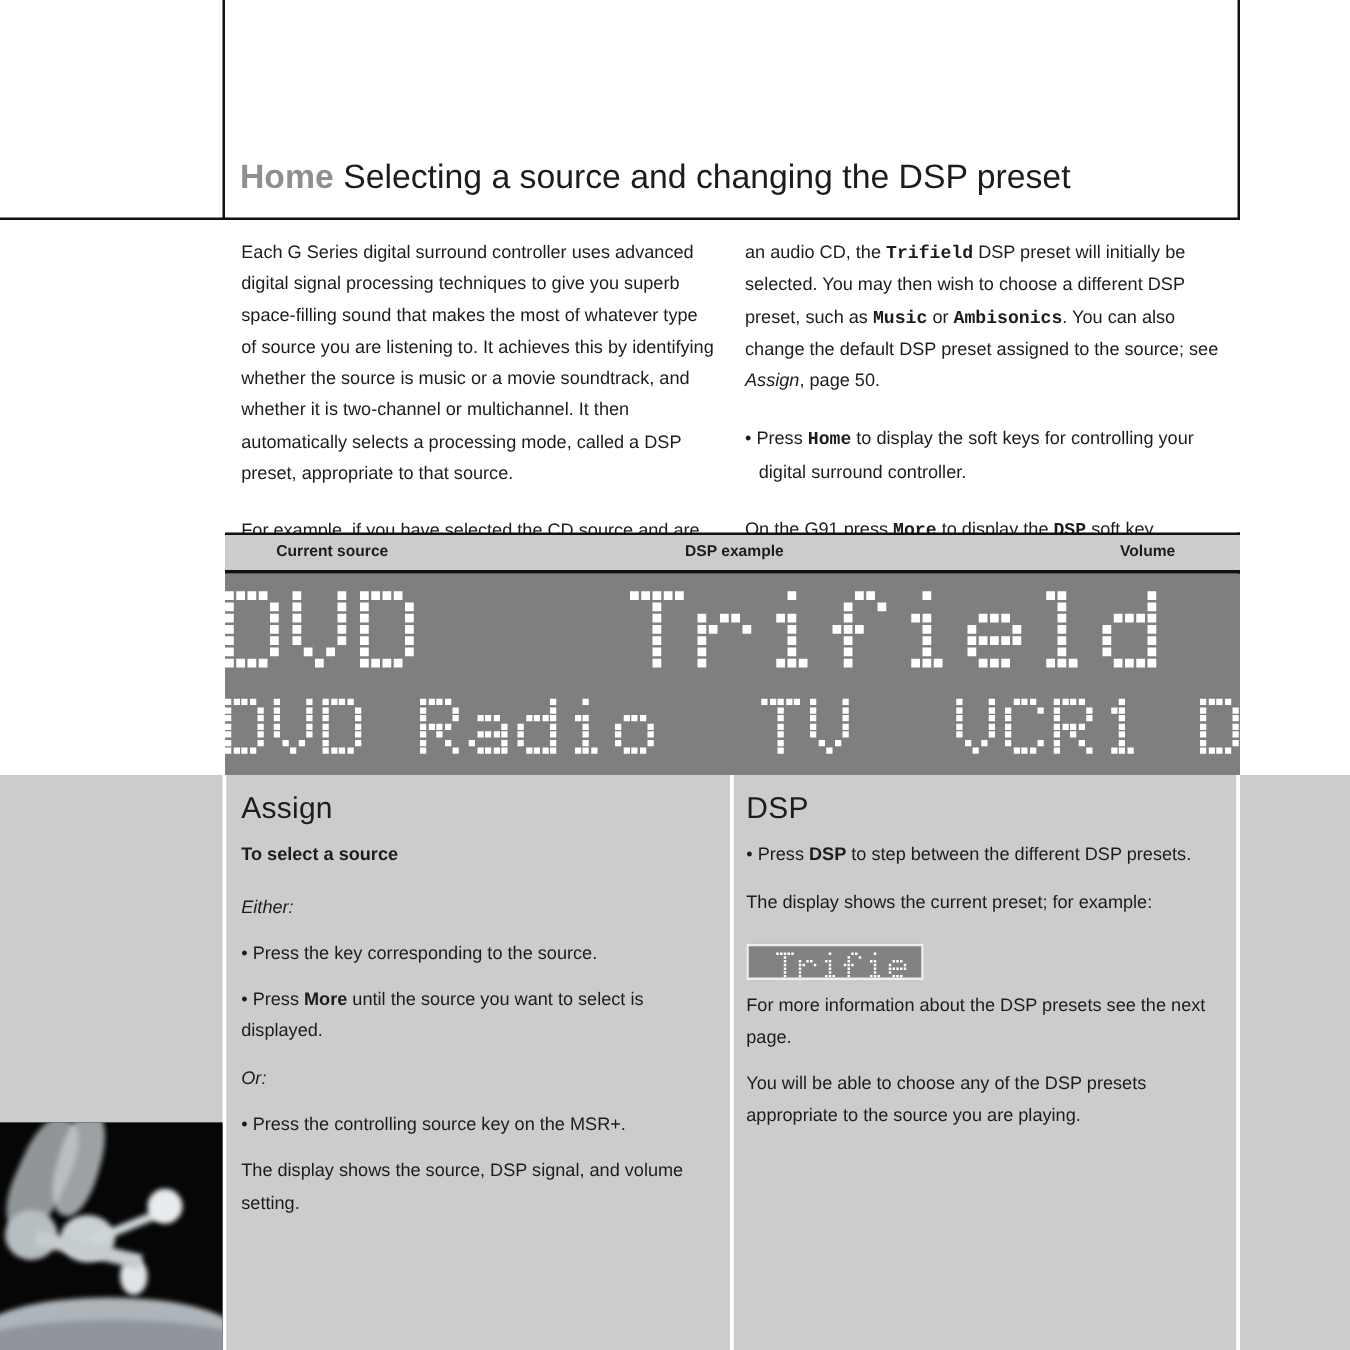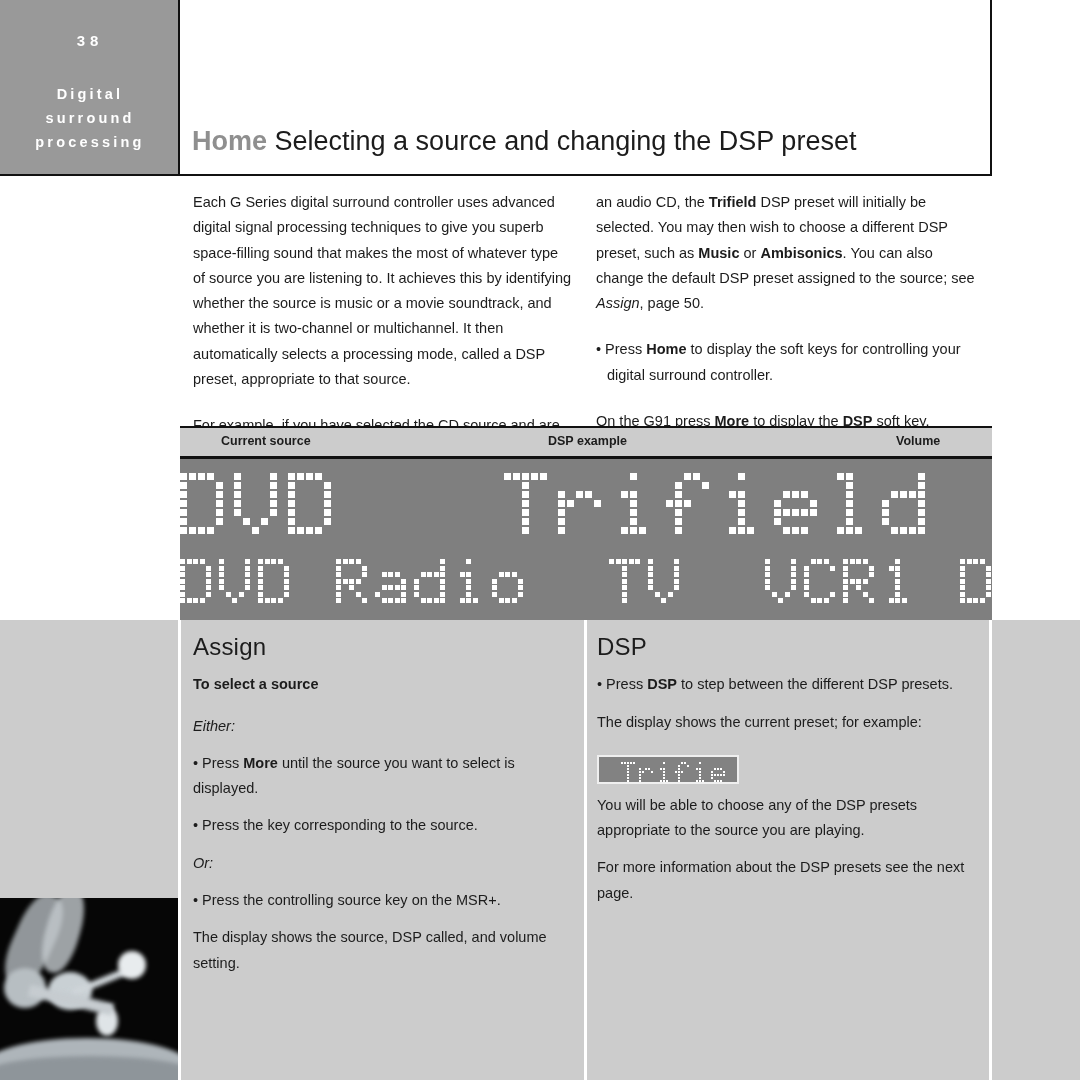--- a/index.html
+++ b/index.html
@@ -62,21 +62,21 @@
     background:#ffffff;box-sizing:border-box;
   }
   .col{
     position:absolute;top:14px;width:380px;
     font-size:14.5px;line-height:25.3px;color:#1c1c1c;
   }
   .col.left{left:13px;}
   .col.right{left:416px;}
   .col p{margin:0 0 21px 0;}
   .col p:last-child{margin-bottom:0;}
-  .col b{font-weight:700;}
+  .col b{font-weight:700;font-family:Liberation Mono, monospace;}
   .col i{font-style:italic;}
   .bullet-p{padding-left:11px;text-indent:-11px;}
 
   
   .caption-strip{
     position:absolute;left:180px;top:428px;width:812px;height:28px;
     background:#cccccc;
     box-sizing:border-box;
   }
   .caption-strip .cap{
@@ -152,28 +152,20 @@
   }
   .photo .sky{position:absolute;inset:0;background:#060606;}
   .ph{position:absolute;background:#d9dde0;}
   .ph.soft{filter:blur(2px);}
 </style>
 </head>
 <body>
 
 <div id="page">
 
-  <div class="chapter-tab">
-    <div class="chapter-pageno">38</div>
-    <div class="chapter-lines">
-      <div>Digital</div>
-      <div>surround</div>
-      <div>processing</div>
-    </div>
-  </div>
 
   <div class="head-area">
     <div class="head-title"><span class="home">Home</span> <span>Selecting a source and changing the DSP preset</span></div>
   </div>
   <div class="rule-vert-head"></div>
   <div class="rule-vert-right"></div>
   <div class="rule-horiz-top"></div>
 
   <div class="body-cols">
     <div class="col left">
@@ -206,34 +198,34 @@
 
   <div class="lower"></div>
   <div class="lower-sep-v1"></div>
   <div class="lower-sep-v2"></div>
   <div class="lower-sep-v3"></div>
 
   <div class="lcol left">
     <h2>Assign</h2>
     <h3>To select a source</h3>
     <p class="em">Either:</p>
+    <p>• Press the key corresponding to the source.</p>
     <p><span>• Press </span><b>More</b><span> until the source you want to select is displayed.</span></p>
-    <p>• Press the key corresponding to the source.</p>
     <p class="em">Or:</p>
     <p>• Press the controlling source key on the MSR+.</p>
-    <p>The display shows the source, DSP called, and volume setting.</p>
+    <p>The display shows the source, DSP signal, and volume setting.</p>
   </div>
 
   <div class="lcol right">
     <h2>DSP</h2>
     <p><span>• Press </span><b>DSP</b><span> to step between the different DSP presets.</span></p>
     <p>The display shows the current preset; for example:</p>
     <div style="height:46px"></div>
+    <p>For more information about the DSP presets see the next page.</p>
     <p>You will be able to choose any of the DSP presets appropriate to the source you are playing.</p>
-    <p>For more information about the DSP presets see the next page.</p>
   </div>
 
   <div class="lcd-small">
     <div class="inner"><span class="dm" id="lcd-inset"><span class="g"><span class="r"><i class="on" style="width:2px;height:2px;margin-right:1px;margin-bottom:1px;"></i><i class="on" style="width:2px;height:2px;margin-right:1px;margin-bottom:1px;"></i><i class="on" style="width:2px;height:2px;margin-right:1px;margin-bottom:1px;"></i><i class="on" style="width:2px;height:2px;margin-right:1px;margin-bottom:1px;"></i><i class="on" style="width:2px;height:2px;margin-right:1px;margin-bottom:1px;"></i></span><span class="r"><i class="off" style="width:2px;height:2px;margin-right:1px;margin-bottom:1px;"></i><i class="off" style="width:2px;height:2px;margin-right:1px;margin-bottom:1px;"></i><i class="on" style="width:2px;height:2px;margin-right:1px;margin-bottom:1px;"></i><i class="off" style="width:2px;height:2px;margin-right:1px;margin-bottom:1px;"></i><i class="off" style="width:2px;height:2px;margin-right:1px;margin-bottom:1px;"></i></span><span class="r"><i class="off" style="width:2px;height:2px;margin-right:1px;margin-bottom:1px;"></i><i class="off" style="width:2px;height:2px;margin-right:1px;margin-bottom:1px;"></i><i class="on" style="width:2px;height:2px;margin-right:1px;margin-bottom:1px;"></i><i class="off" style="width:2px;height:2px;margin-right:1px;margin-bottom:1px;"></i><i class="off" style="width:2px;height:2px;margin-right:1px;margin-bottom:1px;"></i></span><span class="r"><i class="off" style="width:2px;height:2px;margin-right:1px;margin-bottom:1px;"></i><i class="off" style="width:2px;height:2px;margin-right:1px;margin-bottom:1px;"></i><i class="on" style="width:2px;height:2px;margin-right:1px;margin-bottom:1px;"></i><i class="off" style="width:2px;height:2px;margin-right:1px;margin-bottom:1px;"></i><i class="off" style="width:2px;height:2px;margin-right:1px;margin-bottom:1px;"></i></span><span class="r"><i class="off" style="width:2px;height:2px;margin-right:1px;margin-bottom:1px;"></i><i class="off" style="width:2px;height:2px;margin-right:1px;margin-bottom:1px;"></i><i class="on" style="width:2px;height:2px;margin-right:1px;margin-bottom:1px;"></i><i class="off" style="width:2px;height:2px;margin-right:1px;margin-bottom:1px;"></i><i class="off" style="width:2px;height:2px;margin-right:1px;margin-bottom:1px;"></i></span><span class="r"><i class="off" style="width:2px;height:2px;margin-right:1px;margin-bottom:1px;"></i><i class="off" style="width:2px;height:2px;margin-right:1px;margin-bottom:1px;"></i><i class="on" style="width:2px;height:2px;margin-right:1px;margin-bottom:1px;"></i><i class="off" style="width:2px;height:2px;margin-right:1px;margin-bottom:1px;"></i><i class="off" style="width:2px;height:2px;margin-right:1px;margin-bottom:1px;"></i></span><span class="r"><i class="off" style="width:2px;height:2px;margin-right:1px;margin-bottom:1px;"></i><i class="off" style="width:2px;height:2px;margin-right:1px;margin-bottom:1px;"></i><i class="on" style="width:2px;height:2px;margin-right:1px;margin-bottom:1px;"></i><i class="off" style="width:2px;height:2px;margin-right:1px;margin-bottom:1px;"></i><i class="off" style="width:2px;height:2px;margin-right:1px;margin-bottom:1px;"></i></span></span><span class="g" style="display:inline-block;width:3px;"></span><span class="g"><span class="r"><i class="off" style="width:2px;height:2px;margin-right:1px;margin-bottom:1px;"></i><i class="off" style="width:2px;height:2px;margin-right:1px;margin-bottom:1px;"></i><i class="off" style="width:2px;height:2px;margin-right:1px;margin-bottom:1px;"></i><i class="off" style="width:2px;height:2px;margin-right:1px;margin-bottom:1px;"></i><i class="off" style="width:2px;height:2px;margin-right:1px;margin-bottom:1px;"></i></span><span class="r"><i class="off" style="width:2px;height:2px;margin-right:1px;margin-bottom:1px;"></i><i class="off" style="width:2px;height:2px;margin-right:1px;margin-bottom:1px;"></i><i class="off" style="width:2px;height:2px;margin-right:1px;margin-bottom:1px;"></i><i class="off" style="width:2px;height:2px;margin-right:1px;margin-bottom:1px;"></i><i class="off" style="width:2px;height:2px;margin-right:1px;margin-bottom:1px;"></i></span><span class="r"><i class="on" style="width:2px;height:2px;margin-right:1px;margin-bottom:1px;"></i><i class="off" style="width:2px;height:2px;margin-right:1px;margin-bottom:1px;"></i><i class="on" style="width:2px;height:2px;margin-right:1px;margin-bottom:1px;"></i><i class="on" style="width:2px;height:2px;margin-right:1px;margin-bottom:1px;"></i><i class="off" style="width:2px;height:2px;margin-right:1px;margin-bottom:1px;"></i></span><span class="r"><i class="on" style="width:2px;height:2px;margin-right:1px;margin-bottom:1px;"></i><i class="on" style="width:2px;height:2px;margin-right:1px;margin-bottom:1px;"></i><i class="off" style="width:2px;height:2px;margin-right:1px;margin-bottom:1px;"></i><i class="off" style="width:2px;height:2px;margin-right:1px;margin-bottom:1px;"></i><i class="on" style="width:2px;height:2px;margin-right:1px;margin-bottom:1px;"></i></span><span class="r"><i class="on" style="width:2px;height:2px;margin-right:1px;margin-bottom:1px;"></i><i class="off" style="width:2px;height:2px;margin-right:1px;margin-bottom:1px;"></i><i class="off" style="width:2px;height:2px;margin-right:1px;margin-bottom:1px;"></i><i class="off" style="width:2px;height:2px;margin-right:1px;margin-bottom:1px;"></i><i class="off" style="width:2px;height:2px;margin-right:1px;margin-bottom:1px;"></i></span><span class="r"><i class="on" style="width:2px;height:2px;margin-right:1px;margin-bottom:1px;"></i><i class="off" style="width:2px;height:2px;margin-right:1px;margin-bottom:1px;"></i><i class="off" style="width:2px;height:2px;margin-right:1px;margin-bottom:1px;"></i><i class="off" style="width:2px;height:2px;margin-right:1px;margin-bottom:1px;"></i><i class="off" style="width:2px;height:2px;margin-right:1px;margin-bottom:1px;"></i></span><span class="r"><i class="on" style="width:2px;height:2px;margin-right:1px;margin-bottom:1px;"></i><i class="off" style="width:2px;height:2px;margin-right:1px;margin-bottom:1px;"></i><i class="off" style="width:2px;height:2px;margin-right:1px;margin-bottom:1px;"></i><i class="off" style="width:2px;height:2px;margin-right:1px;margin-bottom:1px;"></i><i class="off" style="width:2px;height:2px;margin-right:1px;margin-bottom:1px;"></i></span></span><span class="g" style="display:inline-block;width:3px;"></span><span class="g"><span class="r"><i class="off" style="width:2px;height:2px;margin-right:1px;margin-bottom:1px;"></i><i class="off" style="width:2px;height:2px;margin-right:1px;margin-bottom:1px;"></i><i class="on" style="width:2px;height:2px;margin-right:1px;margin-bottom:1px;"></i><i class="off" style="width:2px;height:2px;margin-right:1px;margin-bottom:1px;"></i><i class="off" style="width:2px;height:2px;margin-right:1px;margin-bottom:1px;"></i></span><span class="r"><i class="off" style="width:2px;height:2px;margin-right:1px;margin-bottom:1px;"></i><i class="off" style="width:2px;height:2px;margin-right:1px;margin-bottom:1px;"></i><i class="off" style="width:2px;height:2px;margin-right:1px;margin-bottom:1px;"></i><i class="off" style="width:2px;height:2px;margin-right:1px;margin-bottom:1px;"></i><i class="off" style="width:2px;height:2px;margin-right:1px;margin-bottom:1px;"></i></span><span class="r"><i class="off" style="width:2px;height:2px;margin-right:1px;margin-bottom:1px;"></i><i class="on" style="width:2px;height:2px;margin-right:1px;margin-bottom:1px;"></i><i class="on" style="width:2px;height:2px;margin-right:1px;margin-bottom:1px;"></i><i class="off" style="width:2px;height:2px;margin-right:1px;margin-bottom:1px;"></i><i class="off" style="width:2px;height:2px;margin-right:1px;margin-bottom:1px;"></i></span><span class="r"><i class="off" style="width:2px;height:2px;margin-right:1px;margin-bottom:1px;"></i><i class="off" style="width:2px;height:2px;margin-right:1px;margin-bottom:1px;"></i><i class="on" style="width:2px;height:2px;margin-right:1px;margin-bottom:1px;"></i><i class="off" style="width:2px;height:2px;margin-right:1px;margin-bottom:1px;"></i><i class="off" style="width:2px;height:2px;margin-right:1px;margin-bottom:1px;"></i></span><span class="r"><i class="off" style="width:2px;height:2px;margin-right:1px;margin-bottom:1px;"></i><i class="off" style="width:2px;height:2px;margin-right:1px;margin-bottom:1px;"></i><i class="on" style="width:2px;height:2px;margin-right:1px;margin-bottom:1px;"></i><i class="off" style="width:2px;height:2px;margin-right:1px;margin-bottom:1px;"></i><i class="off" style="width:2px;height:2px;margin-right:1px;margin-bottom:1px;"></i></span><span class="r"><i class="off" style="width:2px;height:2px;margin-right:1px;margin-bottom:1px;"></i><i class="off" style="width:2px;height:2px;margin-right:1px;margin-bottom:1px;"></i><i class="on" style="width:2px;height:2px;margin-right:1px;margin-bottom:1px;"></i><i class="off" style="width:2px;height:2px;margin-right:1px;margin-bottom:1px;"></i><i class="off" style="width:2px;height:2px;margin-right:1px;margin-bottom:1px;"></i></span><span class="r"><i class="off" style="width:2px;height:2px;margin-right:1px;margin-bottom:1px;"></i><i class="on" style="width:2px;height:2px;margin-right:1px;margin-bottom:1px;"></i><i class="on" style="width:2px;height:2px;margin-right:1px;margin-bottom:1px;"></i><i class="on" style="width:2px;height:2px;margin-right:1px;margin-bottom:1px;"></i><i class="off" style="width:2px;height:2px;margin-right:1px;margin-bottom:1px;"></i></span></span><span class="g" style="display:inline-block;width:3px;"></span><span class="g"><span class="r"><i class="off" style="width:2px;height:2px;margin-right:1px;margin-bottom:1px;"></i><i class="off" style="width:2px;height:2px;margin-right:1px;margin-bottom:1px;"></i><i class="on" style="width:2px;height:2px;margin-right:1px;margin-bottom:1px;"></i><i class="on" style="width:2px;height:2px;margin-right:1px;margin-bottom:1px;"></i><i class="off" style="width:2px;height:2px;margin-right:1px;margin-bottom:1px;"></i></span><span class="r"><i class="off" style="width:2px;height:2px;margin-right:1px;margin-bottom:1px;"></i><i class="on" style="width:2px;height:2px;margin-right:1px;margin-bottom:1px;"></i><i class="off" style="width:2px;height:2px;margin-right:1px;margin-bottom:1px;"></i><i class="off" style="width:2px;height:2px;margin-right:1px;margin-bottom:1px;"></i><i class="on" style="width:2px;height:2px;margin-right:1px;margin-bottom:1px;"></i></span><span class="r"><i class="off" style="width:2px;height:2px;margin-right:1px;margin-bottom:1px;"></i><i class="on" style="width:2px;height:2px;margin-right:1px;margin-bottom:1px;"></i><i class="off" style="width:2px;height:2px;margin-right:1px;margin-bottom:1px;"></i><i class="off" style="width:2px;height:2px;margin-right:1px;margin-bottom:1px;"></i><i class="off" style="width:2px;height:2px;margin-right:1px;margin-bottom:1px;"></i></span><span class="r"><i class="on" style="width:2px;height:2px;margin-right:1px;margin-bottom:1px;"></i><i class="on" style="width:2px;height:2px;margin-right:1px;margin-bottom:1px;"></i><i class="on" style="width:2px;height:2px;margin-right:1px;margin-bottom:1px;"></i><i class="off" style="width:2px;height:2px;margin-right:1px;margin-bottom:1px;"></i><i class="off" style="width:2px;height:2px;margin-right:1px;margin-bottom:1px;"></i></span><span class="r"><i class="off" style="width:2px;height:2px;margin-right:1px;margin-bottom:1px;"></i><i class="on" style="width:2px;height:2px;margin-right:1px;margin-bottom:1px;"></i><i class="off" style="width:2px;height:2px;margin-right:1px;margin-bottom:1px;"></i><i class="off" style="width:2px;height:2px;margin-right:1px;margin-bottom:1px;"></i><i class="off" style="width:2px;height:2px;margin-right:1px;margin-bottom:1px;"></i></span><span class="r"><i class="off" style="width:2px;height:2px;margin-right:1px;margin-bottom:1px;"></i><i class="on" style="width:2px;height:2px;margin-right:1px;margin-bottom:1px;"></i><i class="off" style="width:2px;height:2px;margin-right:1px;margin-bottom:1px;"></i><i class="off" style="width:2px;height:2px;margin-right:1px;margin-bottom:1px;"></i><i class="off" style="width:2px;height:2px;margin-right:1px;margin-bottom:1px;"></i></span><span class="r"><i class="off" style="width:2px;height:2px;margin-right:1px;margin-bottom:1px;"></i><i class="on" style="width:2px;height:2px;margin-right:1px;margin-bottom:1px;"></i><i class="off" style="width:2px;height:2px;margin-right:1px;margin-bottom:1px;"></i><i class="off" style="width:2px;height:2px;margin-right:1px;margin-bottom:1px;"></i><i class="off" style="width:2px;height:2px;margin-right:1px;margin-bottom:1px;"></i></span></span><span class="g" style="display:inline-block;width:3px;"></span><span class="g"><span class="r"><i class="off" style="width:2px;height:2px;margin-right:1px;margin-bottom:1px;"></i><i class="off" style="width:2px;height:2px;margin-right:1px;margin-bottom:1px;"></i><i class="on" style="width:2px;height:2px;margin-right:1px;margin-bottom:1px;"></i><i class="off" style="width:2px;height:2px;margin-right:1px;margin-bottom:1px;"></i><i class="off" style="width:2px;height:2px;margin-right:1px;margin-bottom:1px;"></i></span><span class="r"><i class="off" style="width:2px;height:2px;margin-right:1px;margin-bottom:1px;"></i><i class="off" style="width:2px;height:2px;margin-right:1px;margin-bottom:1px;"></i><i class="off" style="width:2px;height:2px;margin-right:1px;margin-bottom:1px;"></i><i class="off" style="width:2px;height:2px;margin-right:1px;margin-bottom:1px;"></i><i class="off" style="width:2px;height:2px;margin-right:1px;margin-bottom:1px;"></i></span><span class="r"><i class="off" style="width:2px;height:2px;margin-right:1px;margin-bottom:1px;"></i><i class="on" style="width:2px;height:2px;margin-right:1px;margin-bottom:1px;"></i><i class="on" style="width:2px;height:2px;margin-right:1px;margin-bottom:1px;"></i><i class="off" style="width:2px;height:2px;margin-right:1px;margin-bottom:1px;"></i><i class="off" style="width:2px;height:2px;margin-right:1px;margin-bottom:1px;"></i></span><span class="r"><i class="off" style="width:2px;height:2px;margin-right:1px;margin-bottom:1px;"></i><i class="off" style="width:2px;height:2px;margin-right:1px;margin-bottom:1px;"></i><i class="on" style="width:2px;height:2px;margin-right:1px;margin-bottom:1px;"></i><i class="off" style="width:2px;height:2px;margin-right:1px;margin-bottom:1px;"></i><i class="off" style="width:2px;height:2px;margin-right:1px;margin-bottom:1px;"></i></span><span class="r"><i class="off" style="width:2px;height:2px;margin-right:1px;margin-bottom:1px;"></i><i class="off" style="width:2px;height:2px;margin-right:1px;margin-bottom:1px;"></i><i class="on" style="width:2px;height:2px;margin-right:1px;margin-bottom:1px;"></i><i class="off" style="width:2px;height:2px;margin-right:1px;margin-bottom:1px;"></i><i class="off" style="width:2px;height:2px;margin-right:1px;margin-bottom:1px;"></i></span><span class="r"><i class="off" style="width:2px;height:2px;margin-right:1px;margin-bottom:1px;"></i><i class="off" style="width:2px;height:2px;margin-right:1px;margin-bottom:1px;"></i><i class="on" style="width:2px;height:2px;margin-right:1px;margin-bottom:1px;"></i><i class="off" style="width:2px;height:2px;margin-right:1px;margin-bottom:1px;"></i><i class="off" style="width:2px;height:2px;margin-right:1px;margin-bottom:1px;"></i></span><span class="r"><i class="off" style="width:2px;height:2px;margin-right:1px;margin-bottom:1px;"></i><i class="on" style="width:2px;height:2px;margin-right:1px;margin-bottom:1px;"></i><i class="on" style="width:2px;height:2px;margin-right:1px;margin-bottom:1px;"></i><i class="on" style="width:2px;height:2px;margin-right:1px;margin-bottom:1px;"></i><i class="off" style="width:2px;height:2px;margin-right:1px;margin-bottom:1px;"></i></span></span><span class="g" style="display:inline-block;width:3px;"></span><span class="g"><span class="r"><i class="off" style="width:2px;height:2px;margin-right:1px;margin-bottom:1px;"></i><i class="off" style="width:2px;height:2px;margin-right:1px;margin-bottom:1px;"></i><i class="off" style="width:2px;height:2px;margin-right:1px;margin-bottom:1px;"></i><i class="off" style="width:2px;height:2px;margin-right:1px;margin-bottom:1px;"></i><i class="off" style="width:2px;height:2px;margin-right:1px;margin-bottom:1px;"></i></span><span class="r"><i class="off" style="width:2px;height:2px;margin-right:1px;margin-bottom:1px;"></i><i class="off" style="width:2px;height:2px;margin-right:1px;margin-bottom:1px;"></i><i class="off" style="width:2px;height:2px;margin-right:1px;margin-bottom:1px;"></i><i class="off" style="width:2px;height:2px;margin-right:1px;margin-bottom:1px;"></i><i class="off" style="width:2px;height:2px;margin-right:1px;margin-bottom:1px;"></i></span><span class="r"><i class="off" style="width:2px;height:2px;margin-right:1px;margin-bottom:1px;"></i><i class="on" style="width:2px;height:2px;margin-right:1px;margin-bottom:1px;"></i><i class="on" style="width:2px;height:2px;margin-right:1px;margin-bottom:1px;"></i><i class="on" style="width:2px;height:2px;margin-right:1px;margin-bottom:1px;"></i><i class="off" style="width:2px;height:2px;margin-right:1px;margin-bottom:1px;"></i></span><span class="r"><i class="on" style="width:2px;height:2px;margin-right:1px;margin-bottom:1px;"></i><i class="off" style="width:2px;height:2px;margin-right:1px;margin-bottom:1px;"></i><i class="off" style="width:2px;height:2px;margin-right:1px;margin-bottom:1px;"></i><i class="off" style="width:2px;height:2px;margin-right:1px;margin-bottom:1px;"></i><i class="on" style="width:2px;height:2px;margin-right:1px;margin-bottom:1px;"></i></span><span class="r"><i class="on" style="width:2px;height:2px;margin-right:1px;margin-bottom:1px;"></i><i class="on" style="width:2px;height:2px;margin-right:1px;margin-bottom:1px;"></i><i class="on" style="width:2px;height:2px;margin-right:1px;margin-bottom:1px;"></i><i class="on" style="width:2px;height:2px;margin-right:1px;margin-bottom:1px;"></i><i class="on" style="width:2px;height:2px;margin-right:1px;margin-bottom:1px;"></i></span><span class="r"><i class="on" style="width:2px;height:2px;margin-right:1px;margin-bottom:1px;"></i><i class="off" style="width:2px;height:2px;margin-right:1px;margin-bottom:1px;"></i><i class="off" style="width:2px;height:2px;margin-right:1px;margin-bottom:1px;"></i><i class="off" style="width:2px;height:2px;margin-right:1px;margin-bottom:1px;"></i><i class="off" style="width:2px;height:2px;margin-right:1px;margin-bottom:1px;"></i></span><span class="r"><i class="off" style="width:2px;height:2px;margin-right:1px;margin-bottom:1px;"></i><i class="on" style="width:2px;height:2px;margin-right:1px;margin-bottom:1px;"></i><i class="on" style="width:2px;height:2px;margin-right:1px;margin-bottom:1px;"></i><i class="on" style="width:2px;height:2px;margin-right:1px;margin-bottom:1px;"></i><i class="off" style="width:2px;height:2px;margin-right:1px;margin-bottom:1px;"></i></span></span><span class="g" style="display:inline-block;width:3px;"></span><span class="g"><span class="r"><i class="off" style="width:2px;height:2px;margin-right:1px;margin-bottom:1px;"></i><i class="on" style="width:2px;height:2px;margin-right:1px;margin-bottom:1px;"></i><i class="on" style="width:2px;height:2px;margin-right:1px;margin-bottom:1px;"></i><i class="off" style="width:2px;height:2px;margin-right:1px;margin-bottom:1px;"></i><i class="off" style="width:2px;height:2px;margin-right:1px;margin-bottom:1px;"></i></span></span><span class="g" style="display:inline-block;width:3px;"></span><span class="g"><span class="r"><i class="off" style="width:2px;height:2px;margin-right:1px;margin-bottom:1px;"></i><i class="off" style="width:2px;height:2px;margin-right:1px;margin-bottom:1px;"></i><i class="off" style="width:2px;height:2px;margin-right:1px;margin-bottom:1px;"></i><i class="off" style="width:2px;height:2px;margin-right:1px;margin-bottom:1px;"></i><i class="on" style="width:2px;height:2px;margin-right:1px;margin-bottom:1px;"></i></span></span><span class="g" style="display:inline-block;width:3px;"></span></span></div>
   </div>
 
   <div class="photo">
     <div class="sky"></div>
     <div class="ph soft" style="left:14px;top:-6px;width:40px;height:96px;transform:rotate(24deg);border-radius:40%;background:#aab0b4;opacity:.85;"></div>
     <div class="ph soft" style="left:46px;top:-10px;width:34px;height:86px;transform:rotate(16deg);border-radius:45%;background:#c3c9cd;opacity:.8;"></div>

